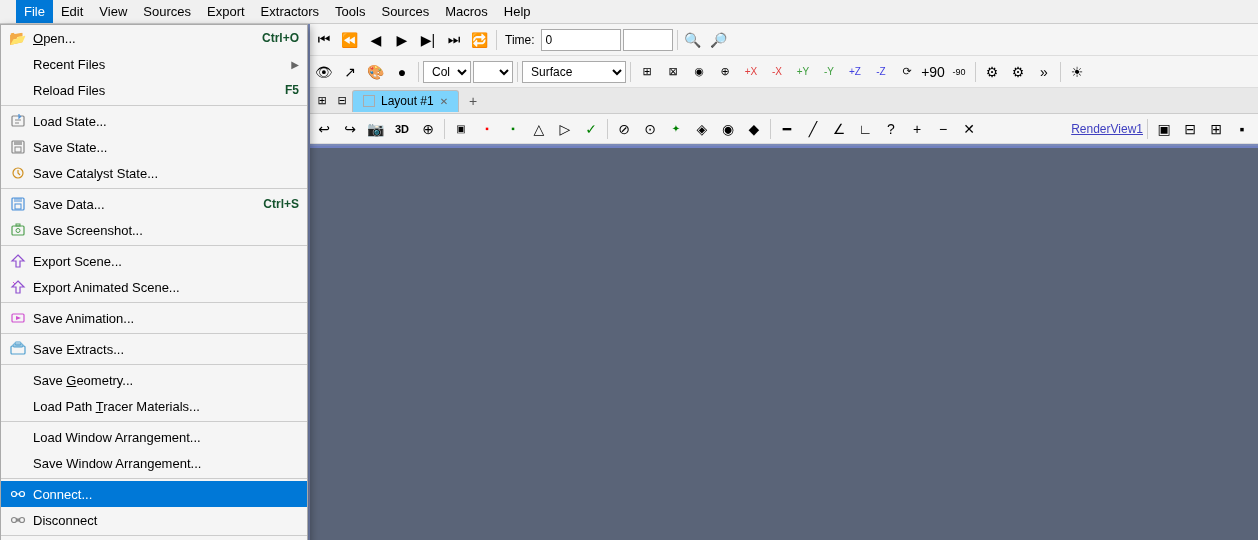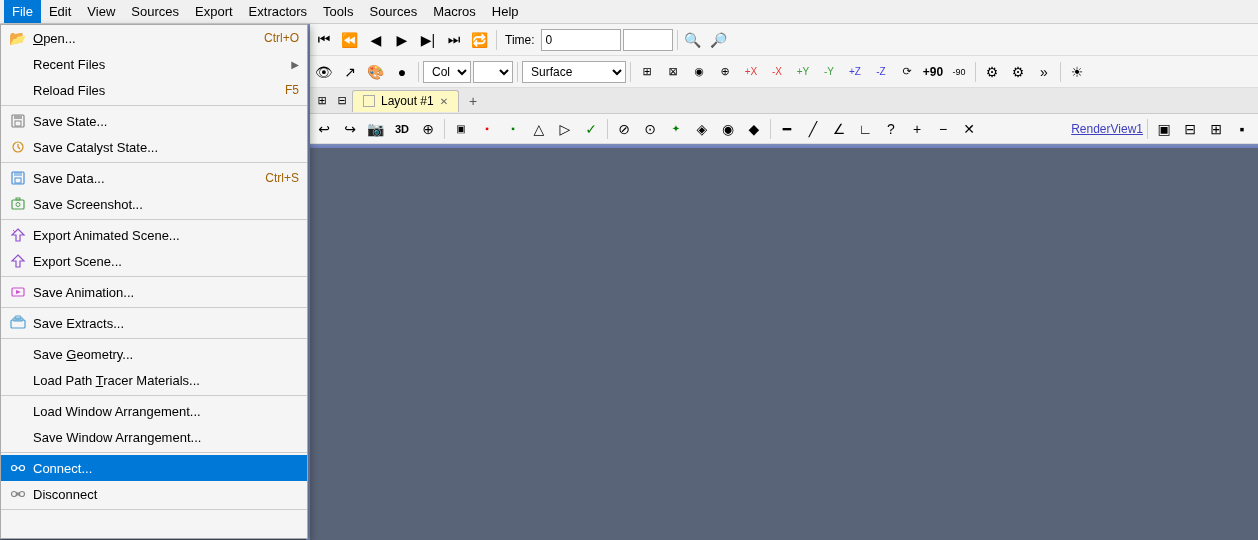--- a/index.html
+++ b/index.html
@@ -13,21 +13,21 @@
       position: relative;
     }
 
     
     .menubar {
       display: flex;
       align-items: center;
       background: #f0f0f0;
       border-bottom: 1px solid #ccc;
       height: 24px;
-      padding: 0 4px;
+      padding: 0 16px;
       position: relative;
       z-index: 100;
     }
     .menubar-item {
       padding: 2px 8px;
       cursor: pointer;
       height: 100%;
       display: flex;
       align-items: center;
       font-size: 13px;
@@ -101,21 +101,21 @@
       background: #d0d0d0;
       border: 1px solid #bbb;
       border-bottom: none;
       border-radius: 3px 3px 0 0;
       font-size: 12px;
       cursor: pointer;
       gap: 6px;
       height: 22px;
     }
     .tab.active-tab {
-      background: #fef9c3;
+      background: #7dd3fc;
     }
     .tab-close {
       font-size: 10px;
       color: #666;
     }
     .tab-add {
       width: 20px;
       height: 20px;
       display: flex;
       align-items: center;
@@ -177,22 +177,23 @@
       align-items: center;
       justify-content: center;
       flex-shrink: 0;
     }
     .menu-item-label {
       flex: 1;
       font-size: 13px;
     }
     .menu-item-shortcut {
       font-size: 12px;
-      color: #a16207;
+      color: #14532d;
       margin-left: auto;
+      font-weight: bold;
     }
     .menu-item-arrow {
       font-size: 10px;
       color: #666;
     }
     .menu-separator {
       height: 1px;
       background: #ccc;
       margin: 2px 0;
     }
@@ -234,20 +235,30 @@
   </div>
 
   <div class="menu-item">
     <div class="menu-item-icon"></div>
     <span class="menu-item-label">Reload Files</span>
     <span class="menu-item-shortcut">F5</span>
   </div>
 
   <div class="menu-separator"></div>
 
+  <div class="menu-item">
+    <div class="menu-item-icon">
+      <svg class="svg-icon" viewBox="0 0 16 16">
+          <rect x="2" y="3" width="12" height="10" rx="1" fill="none" stroke="#888" stroke-width="1.2"></rect>
+          <path d="M5 7h6M5 10h4" stroke="#888" stroke-width="1.2"></path>
+          <path d="M9 1v4l2-2" fill="none" stroke="#4a90d9" stroke-width="1.2"></path>
+        </svg>
+    </div>
+    <span class="menu-item-label">Load State...</span>
+  </div>
 
   <div class="menu-item">
     <div class="menu-item-icon">
       <svg class="svg-icon" viewBox="0 0 16 16">
           <rect x="2" y="2" width="12" height="12" rx="1" fill="none" stroke="#888" stroke-width="1.2"></rect>
           <rect x="4" y="2" width="8" height="4" fill="#aaa"></rect>
           <rect x="5" y="8" width="6" height="5" fill="none" stroke="#888" stroke-width="1"></rect>
         </svg>
     </div>
     <span class="menu-item-label">Save State...</span>
@@ -287,33 +298,33 @@
     </div>
     <span class="menu-item-label">Save Screenshot...</span>
   </div>
 
   <div class="menu-separator"></div>
 
   <div class="menu-item">
     <div class="menu-item-icon">
       <svg class="svg-icon" viewBox="0 0 16 16">
           <path d="M8 2L14 8H10V14H6V8H2Z" fill="none" stroke="#9050d0" stroke-width="1.2"></path>
+        </svg>
+    </div>
+    <span class="menu-item-label">Export Scene...</span>
+  </div>
+
+  <div class="menu-item">
+    <div class="menu-item-icon">
+      <svg class="svg-icon" viewBox="0 0 16 16">
+          <path d="M8 2L14 8H10V14H6V8H2Z" fill="none" stroke="#9050d0" stroke-width="1.2"></path>
           <path d="M3 3l2 2" stroke="#d050d0" stroke-width="1"></path>
         </svg>
     </div>
     <span class="menu-item-label">Export Animated Scene...</span>
-  </div>
-
-  <div class="menu-item">
-    <div class="menu-item-icon">
-      <svg class="svg-icon" viewBox="0 0 16 16">
-          <path d="M8 2L14 8H10V14H6V8H2Z" fill="none" stroke="#9050d0" stroke-width="1.2"></path>
-        </svg>
-    </div>
-    <span class="menu-item-label">Export Scene...</span>
   </div>
 
   <div class="menu-separator"></div>
 
   <div class="menu-item">
     <div class="menu-item-icon">
       <svg class="svg-icon" viewBox="0 0 16 16">
           <rect x="2" y="4" width="12" height="8" rx="1" fill="none" stroke="#d050d0" stroke-width="1.2"></rect>
           <polygon points="6,6 11,8 6,10" fill="#d050d0"></polygon>
         </svg>
@@ -436,21 +447,21 @@
     <div class="toolbar-btn" style="font-size:11px;">⊠</div>
     <div class="toolbar-btn" style="font-size:11px;">◉</div>
     <div class="toolbar-btn" style="font-size:11px;">⊕</div>
     <div class="toolbar-btn" style="font-size:10px;color:#e04040;">+X</div>
     <div class="toolbar-btn" style="font-size:10px;color:#e04040;">-X</div>
     <div class="toolbar-btn" style="font-size:10px;color:#40a040;">+Y</div>
     <div class="toolbar-btn" style="font-size:10px;color:#40a040;">-Y</div>
     <div class="toolbar-btn" style="font-size:10px;color:#4040e0;">+Z</div>
     <div class="toolbar-btn" style="font-size:10px;color:#4040e0;">-Z</div>
     <div class="toolbar-btn" style="font-size:11px;">⟳</div>
-    <div class="toolbar-btn" style="font-size:12px;font-weight:bold;">+90</div>
+    <div class="toolbar-btn" style="font-size:14px;">+90</div>
     <div class="toolbar-btn" style="font-size:9px;">-90</div>
     <div class="toolbar-separator"></div>
     <div class="toolbar-btn">⚙</div>
     <div class="toolbar-btn">⚙</div>
     <div class="toolbar-btn">»</div>
     <div class="toolbar-separator"></div>
     <div class="toolbar-btn">☀</div>
   </div>
 
   <div class="tabs-bar">

